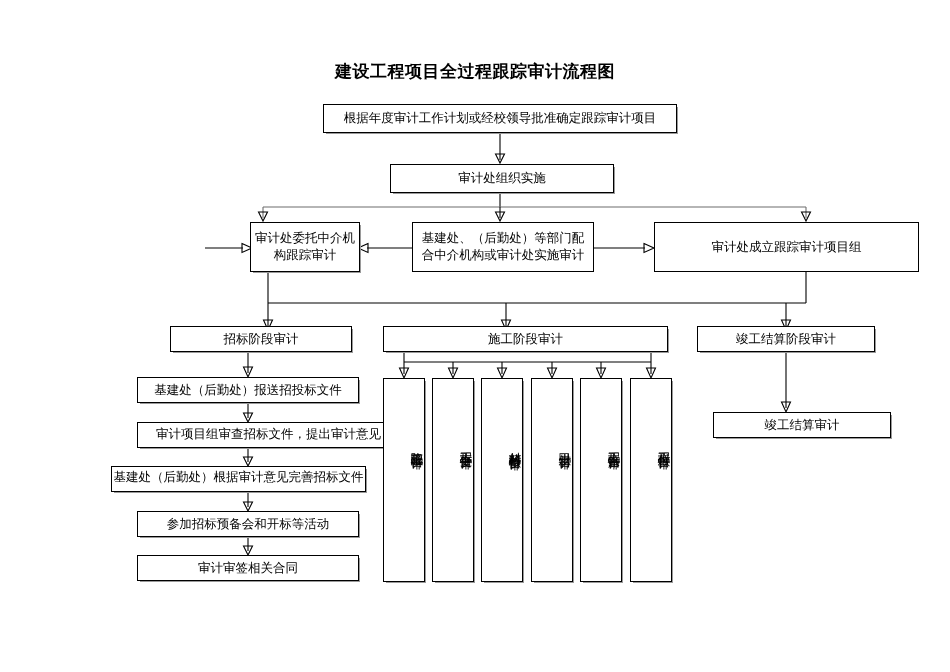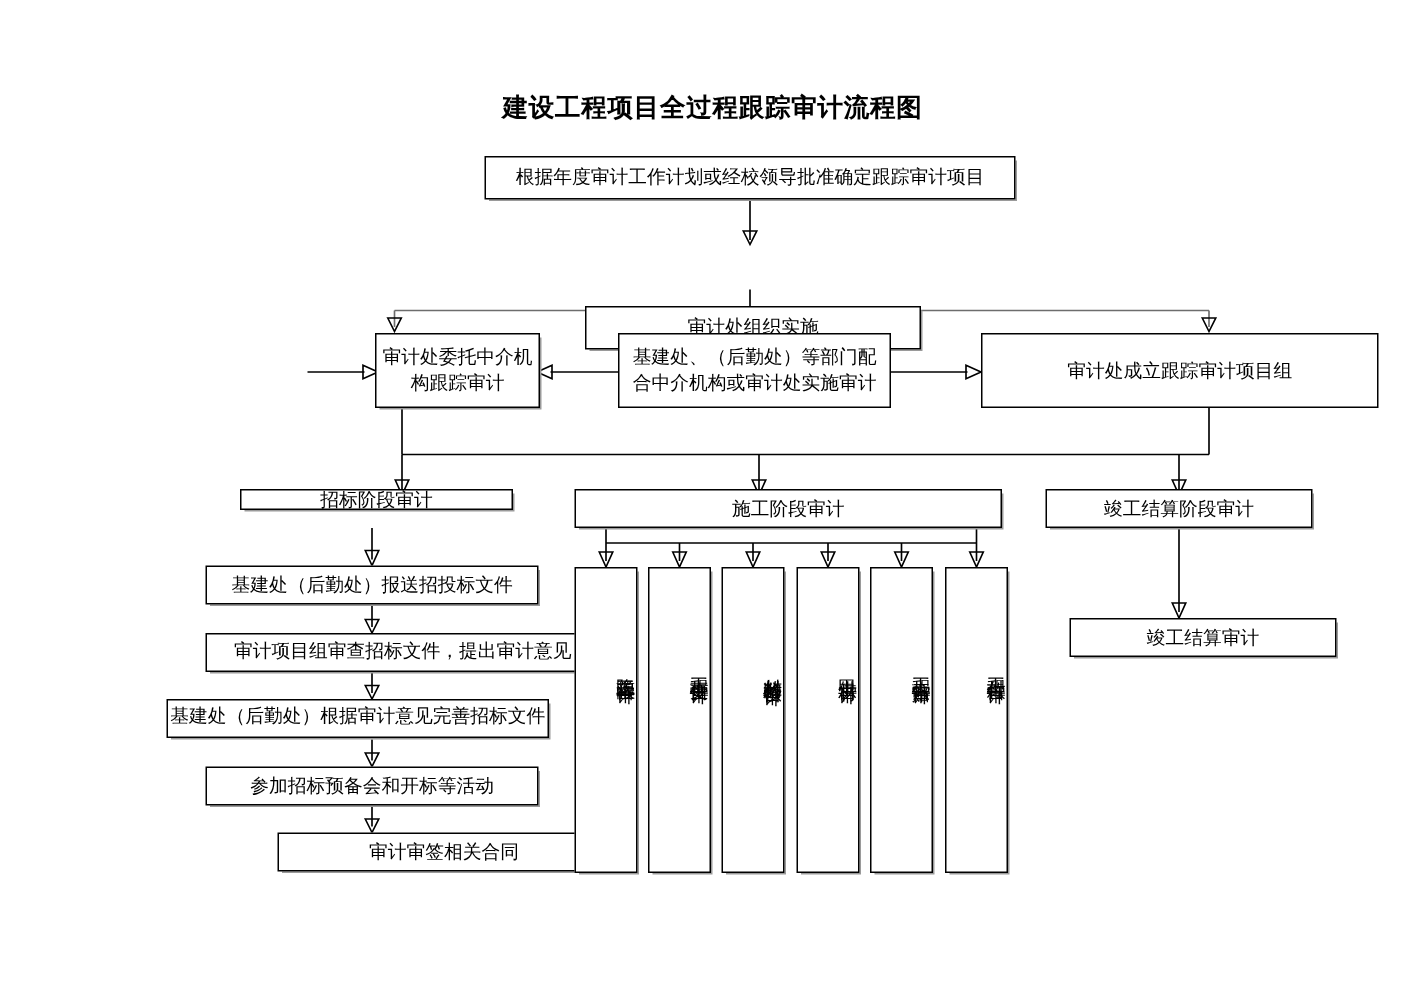--- a/index.html
+++ b/index.html
@@ -122,38 +122,38 @@
     <path d="M646.5,368 L651,378 L655.5,368 Z" fill="#000"></path>
 
     <line x1="786" y1="352" x2="786" y2="408"></line>
     <path d="M781.5,402 L786,412 L790.5,402 Z" fill="#000"></path>
   </svg>
 
   <div class="box shadow" style="left:323px;top:104px;width:354px;height:29px;">
     <span>根据年度审计工作计划或经校领导批准确定跟踪审计项目</span>
   </div>
 
-  <div class="box shadow" style="left:390px;top:164px;width:224px;height:29px;margin-top:40px;">
+  <div class="box shadow" style="left:390px;top:164px;width:224px;height:29px;">
     <span>审计处组织实施</span>
   </div>
 
 
   <div class="box shadow" style="left:250px;top:222px;width:110px;height:50px;align-items:center;">
     <span>审计处委托中介机构跟踪审计</span>
   </div>
 
   <div class="box" style="left:412px;top:222px;width:182px;height:50px;">
     <span>基建处、（后勤处）等部门配合中介机构或审计处实施审计</span>
   </div>
 
   <div class="box" style="left:654px;top:222px;width:265px;height:50px;">
     <span>审计处成立跟踪审计项目组</span>
   </div>
 
-  <div class="box shadow" style="left:160px;top:326px;width:182px;height:14px;align-items:center;">
+  <div class="box shadow" style="left:170px;top:326px;width:182px;height:26px;align-items:center;">
     <span>招标阶段审计</span>
   </div>
 
   <div class="box shadow" style="left:383px;top:326px;width:285px;height:26px;justify-content:center;">
     <span>施工阶段审计</span>
   </div>
 
   <div class="box shadow" style="left:137px;top:377px;width:222px;height:26px;">
     <span>基建处（后勤处）报送招投标文件</span>
   </div>
@@ -167,21 +167,21 @@
   </div>
 
   <div class="box shadow clip clip2" style="left:111px;top:466px;width:255px;height:26px;">
     <span class="inner">基建处（后勤处）根据审计意见完善招标文件</span>
   </div>
 
   <div class="box shadow" style="left:137px;top:511px;width:222px;height:26px;">
     <span>参加招标预备会和开标等活动</span>
   </div>
 
-  <div class="box shadow" style="left:137px;top:555px;width:222px;height:26px;margin-left:48px;">
+  <div class="box shadow" style="left:137px;top:555px;width:222px;height:26px;">
     <span>审计审签相关合同</span>
   </div>
 
   <div class="vbox" style="left:383px;top:378px;width:42px;height:204px;">
     <span class="vtext">隐蔽工程审计</span>
   </div>
   <div class="vbox" style="left:432px;top:378px;width:42px;height:204px;">
     <span class="vtext">工程变更审计</span>
   </div>
   <div class="vbox" style="left:481px;top:378px;width:42px;height:204px;">

